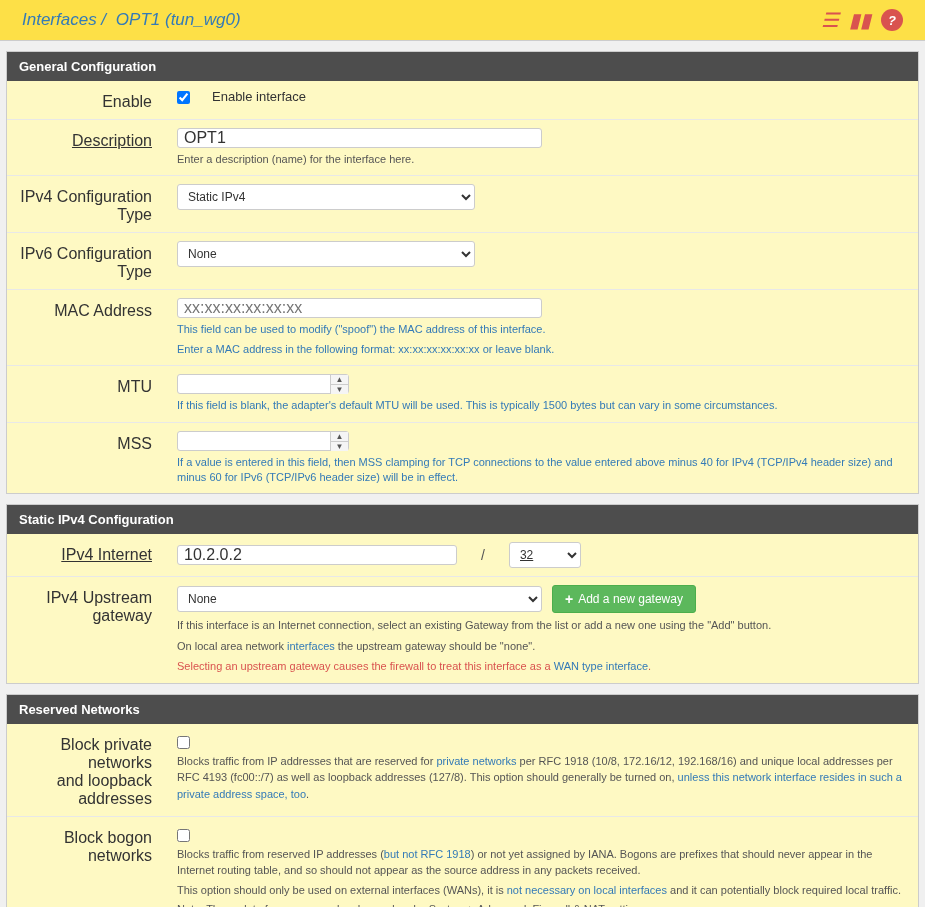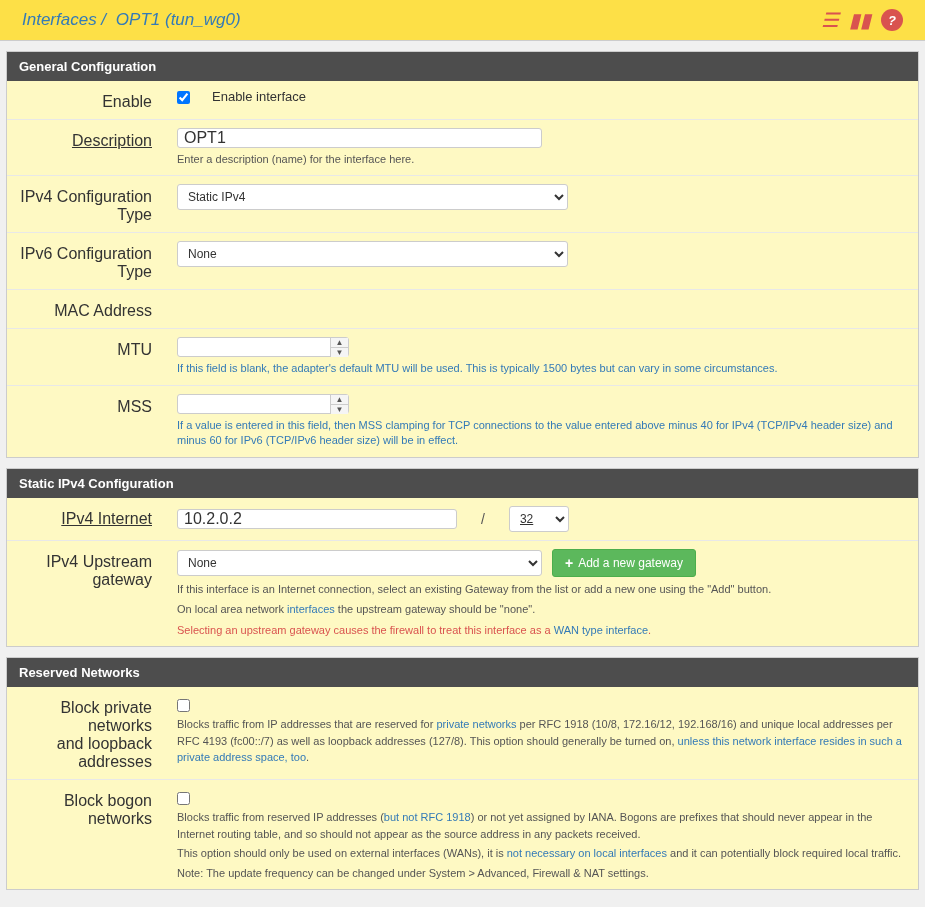--- a/index.html
+++ b/index.html
@@ -82,21 +82,21 @@
     .input-ip { width: 280px; }
 
     select {
       border: 1px solid #ccc;
       padding: 4px 6px;
       font-size: 12px;
       border-radius: 3px;
       background: #fff;
       color: #333;
     }
-    .select-std { width: 391px; }
+    .select-std { width: 298px; }
     .select-gateway { width: 365px; }
 
     
     .checkbox-row { display: flex; align-items: flex-start; gap: 6px; margin-top: 2px; }
     input[type="checkbox"] { margin-top: 2px; }
 
     
     .spinner-wrap {
       position: relative;
       display: inline-block;
@@ -125,21 +125,21 @@
       align-items: center;
       justify-content: center;
       color: #555;
       border-bottom: 1px solid #ccc;
     }
     .spinner-btn:last-child { border-bottom: none; }
 
     
     .ipv4-addr-row { display: flex; align-items: center; gap: 24px; }
     .cidr-slash { font-size: 14px; color: #555; }
-    .cidr-select { width: 60px; text-decoration: underline; }
+    .cidr-select { width: 72px; text-decoration: underline; }
 
     
     .btn-green {
       background: #5cb85c;
       color: #fff;
       border: 1px solid #4cae4c;
       padding: 5px 12px;
       border-radius: 3px;
       cursor: pointer;
       font-size: 12px;
@@ -222,20 +222,25 @@
           <option>None</option>
           <option>Static IPv6</option>
           <option>DHCPv6</option>
           <option>SLAAC</option>
         </select>
       </div>
     </div>
 
     <div class="form-row">
       <div class="form-label">MAC Address</div>
+      <div class="form-content">
+        <input type="text" class="input-std" placeholder="xx:xx:xx:xx:xx:xx" style="color: rgb(170, 170, 170);">
+        <div class="form-hint">This field can be used to modify ("spoof") the MAC address of this interface.</div>
+        <div class="form-hint">Enter a MAC address in the following format: xx:xx:xx:xx:xx:xx or leave blank.</div>
+      </div>
     </div>
 
     <div class="form-row">
       <div class="form-label">MTU</div>
       <div class="form-content">
         <div class="spinner-wrap">
           <input type="text" style="width: 172px;">
           <div class="spinner-btns">
             <button class="spinner-btn">▲</button>
             <button class="spinner-btn">▼</button>

